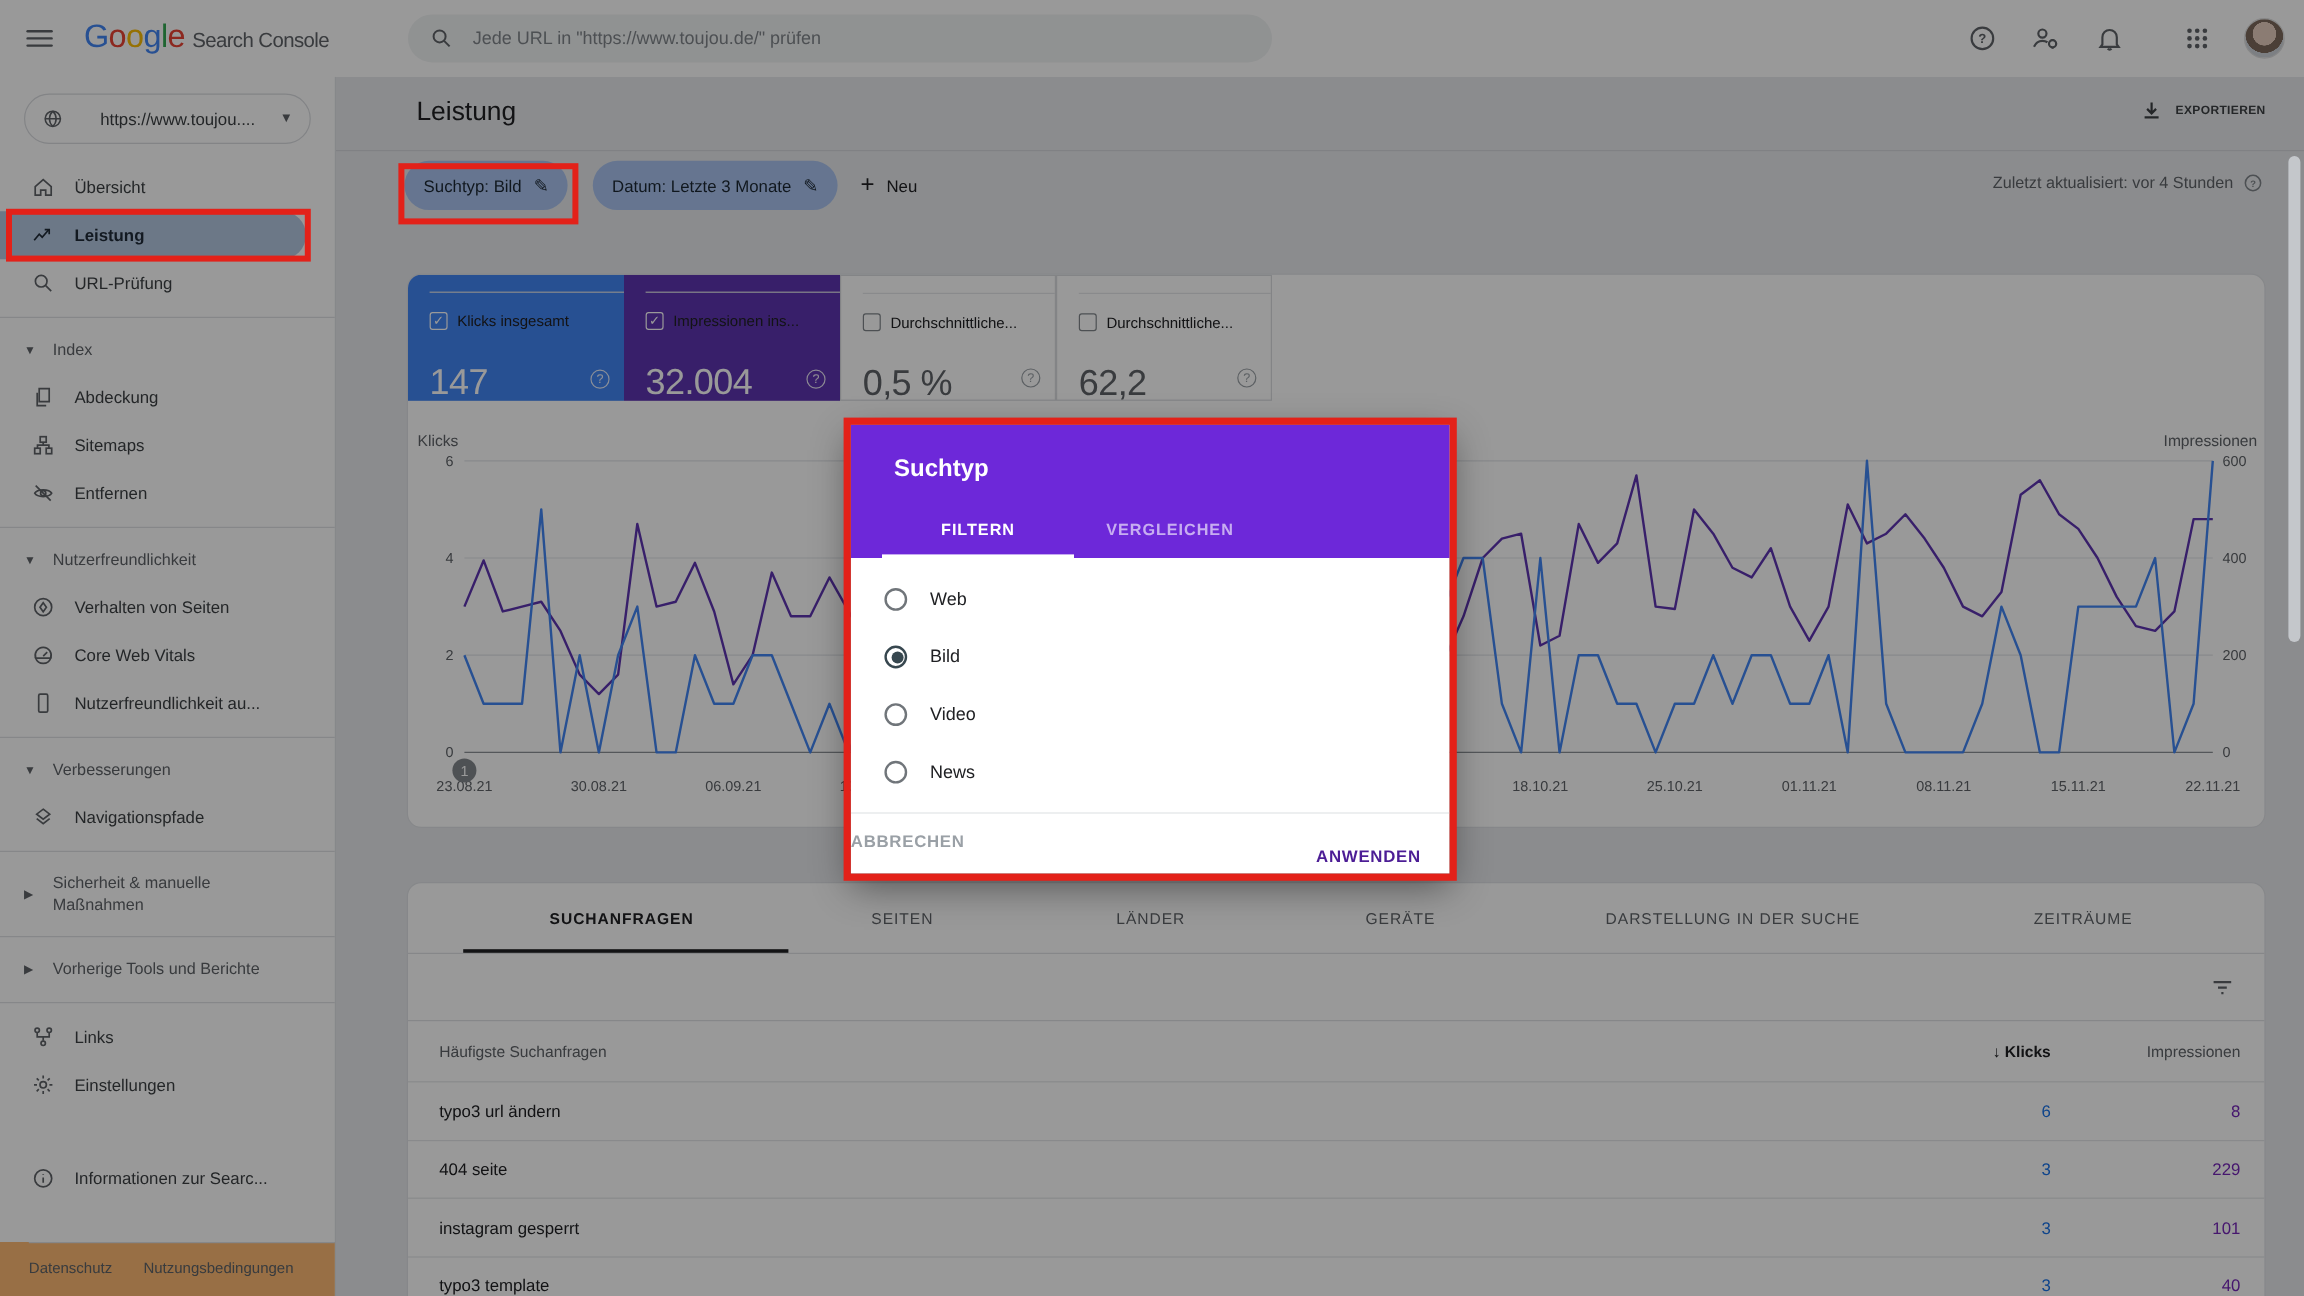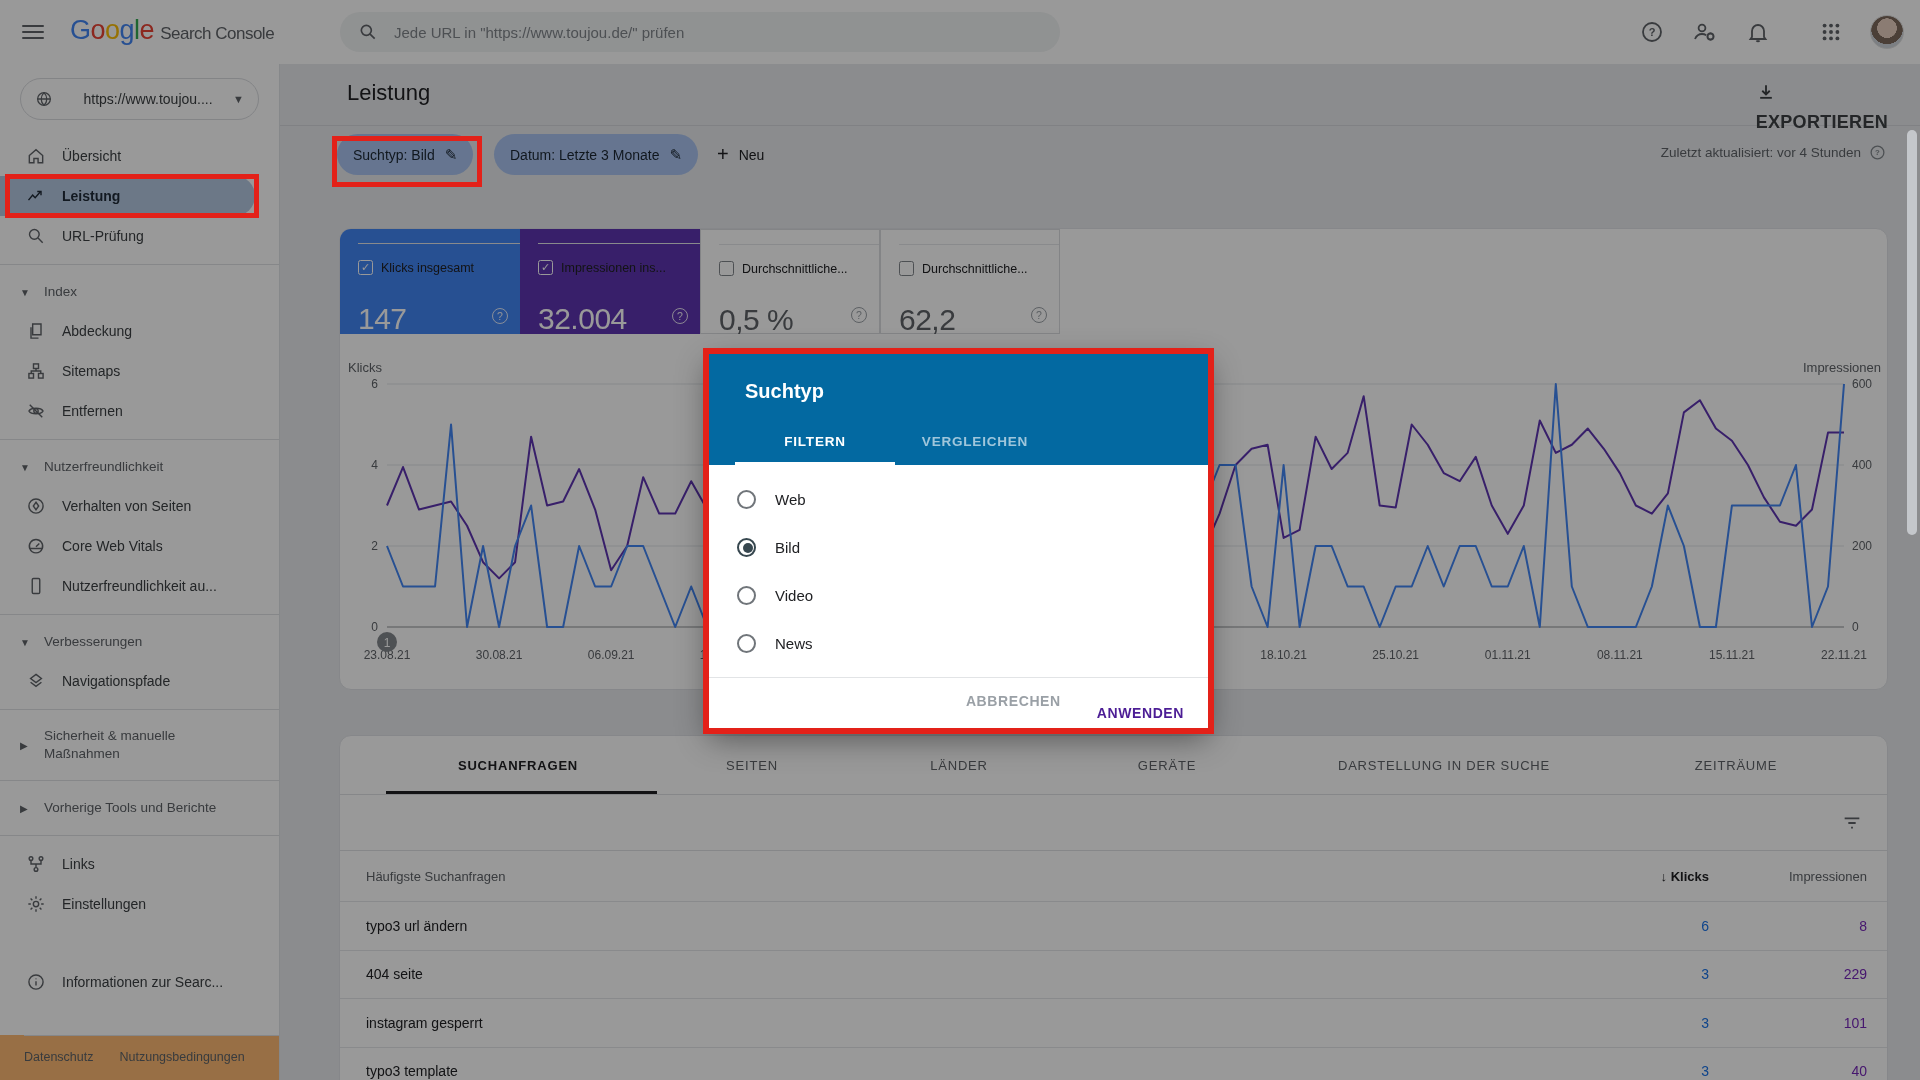--- a/index.html
+++ b/index.html
@@ -39,22 +39,22 @@
   .navspacer { height:38px; }
   .sb-footer { position:absolute; bottom:0; left:0; width:100%; background:#fdba74; }
   .sb-footer .navdivider { margin:0 0 0 24px; }
   .footlinks { display:flex; gap:26px; padding:14px 0 16px 24px; font-size:12.5px; color:#5f6368; }
   .footlinks span { cursor:pointer; }
 
   
   .main { position:absolute; left:280px; top:64px; right:0; bottom:0; background:#e8eaed; }
   .titlebar { position:absolute; left:0; top:0; right:0; height:62px; border-bottom:1px solid #d5d8dc; }
   .pagetitle { position:absolute; left:67px; top:16px; font-size:22px; color:#202124; }
-  .exportbtn { position:absolute; right:32px; top:18px; display:flex; align-items:flex-start; gap:10px;
-    color:#3c4043; font-size:18px; font-weight:bold; letter-spacing:.3px; cursor:pointer;flex-direction:column; }
+  .exportbtn { position:absolute; right:32px; top:18px; display:flex; align-items:center; gap:10px;
+    color:#3c4043; font-size:10px; font-weight:bold; letter-spacing:.3px; cursor:pointer; }
   .chipsrow { position:absolute; left:0; top:62px; right:0; height:58px; }
   .chip { position:absolute; height:41px; top:8px; background:#aac4f0; border-radius:21px; display:flex;
     align-items:center; padding:0 16px; font-size:14px; color:#1c2733; font-weight:500; gap:10px; cursor:pointer; }
   .chip .pencil { font-size:15px; }
   .newbtn { position:absolute; top:8px; height:41px; display:flex; align-items:center; gap:10px;
     font-size:14px; color:#202124; cursor:pointer; font-weight:500; }
   .newbtn .plus { font-size:20px; font-weight:400; }
   .lastupd { position:absolute; right:34px; top:18px; display:flex; align-items:center; gap:8px;
     color:#5f6368; font-size:13.5px; }
 
@@ -98,36 +98,36 @@
   .trow .c-impr { color:#7627b8; }
 
   
   .scrim { position:absolute; inset:0; background:rgba(0,0,0,.40); z-index:40; }
   .scrollbar { position:absolute; right:3px; top:130px; width:10px; height:405px; background:#c4c7cb;
     border-radius:5px; z-index:45; }
   .annframe { position:absolute; border:5px solid #e32119; z-index:50; pointer-events:none; }
   .dlgframe { position:absolute; left:703px; top:348px; width:511px; height:386px; border:6px solid #e32119; z-index:65; pointer-events:none; }
   .dialog { position:absolute; left:709px; top:354px; width:499px; height:374px; z-index:60;
     box-shadow:0 10px 30px rgba(0,0,0,.45); background:#fff; }
-  .dlghead { height:111px; background:#0369a1; position:relative; }
+  .dlghead { height:111px; background:#6d28d9; position:relative; }
   .dlgtitle { position:absolute; left:36px; top:26px; color:#fff; font-size:20px; font-weight:bold; }
   .dlgtabs { position:absolute; left:26px; bottom:0; display:flex; }
   .dtab { width:160px; height:48px; display:flex; align-items:center; justify-content:center;
     color:rgba(255,255,255,.62); font-size:13.5px; letter-spacing:.8px; font-weight:bold; cursor:pointer; }
   .dtab.active { color:#fff; }
   .dtabline { position:absolute; left:26px; bottom:0; width:160px; height:3px; background:#fff; }
   .dlgbody { padding:10px 0; }
   .opt { height:48px; display:flex; align-items:center; padding-left:28px; cursor:pointer; }
   .radio { width:19px; height:19px; border-radius:50%; border:2px solid #70757a; position:relative; }
   .opt.sel .radio { border-color:#37474f; }
   .opt.sel .radio::after { content:""; position:absolute; left:3.5px; top:3.5px; width:10px; height:10px;
     border-radius:50%; background:#37474f; }
   .optlabel { margin-left:19px; font-size:15px; color:#202124; }
   .dlgfoot { height:46px; border-top:1px solid #e2e4e6; display:flex; align-items:center;
-    justify-content:flex-end; padding-right:24px; gap:36px; }
+    justify-content:space-between; padding-right:24px; gap:36px; }
   .dbtn { font-size:14px; letter-spacing:.6px; font-weight:bold; cursor:pointer; }
   .dbtn.cancel { color:#9aa0a6; }
   .dbtn.apply { color:#4c1d95;margin-top:24px; }
 </style>
 </head>
 <body>
 
 <div class="topbar">
   <div class="hamburger">
       <span></span>

